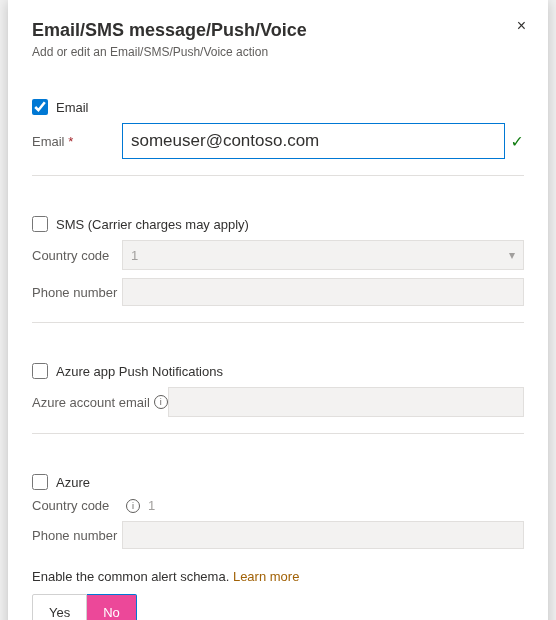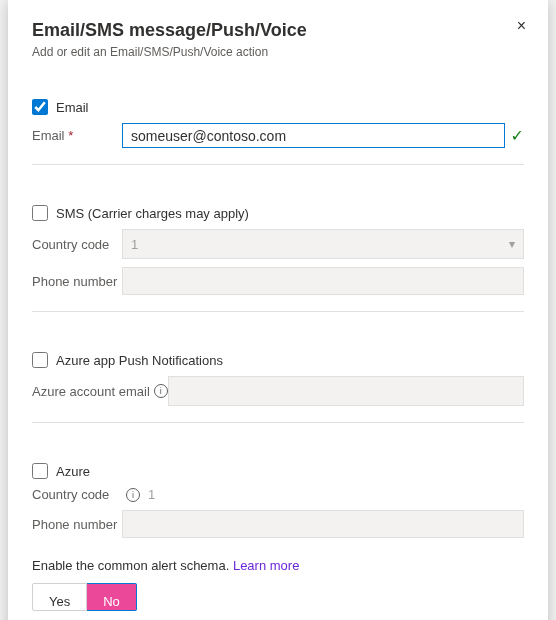--- a/index.html
+++ b/index.html
@@ -75,24 +75,24 @@
       font-size: 13px;
       color: #605e5c;
       min-width: 90px;
     }
     .field-label-required::after {
       content: ' *';
       color: #a4262c;
     }
     .field-input {
       flex: 1;
-      height: 25px;
+      height: 36px;
       border: 1px solid #0078d4;
       padding: 0 8px;
-      font-size: 14px;
+      font-size: 17px;
       outline: none;
       color: #323130;
     }
     .field-input-disabled {
       flex: 1;
       height: 30px;
       border: 1px solid #e1dfdd;
       background: #f3f2f1;
       padding: 0 8px;
       font-size: 13px;
@@ -148,21 +148,21 @@
       cursor: default;
     }
 
     .common-alert-row {
       margin-top: 20px;
       margin-bottom: 10px;
       font-size: 13px;
       color: #323130;
     }
     .learn-more {
-      color: #6d28d9;
+      color: #a16207;
       text-decoration: none;
       cursor: pointer;
     }
 
     .toggle-row {
       display: flex;
       gap: 0;
       margin-bottom: 16px;
     }
     .toggle-btn {

